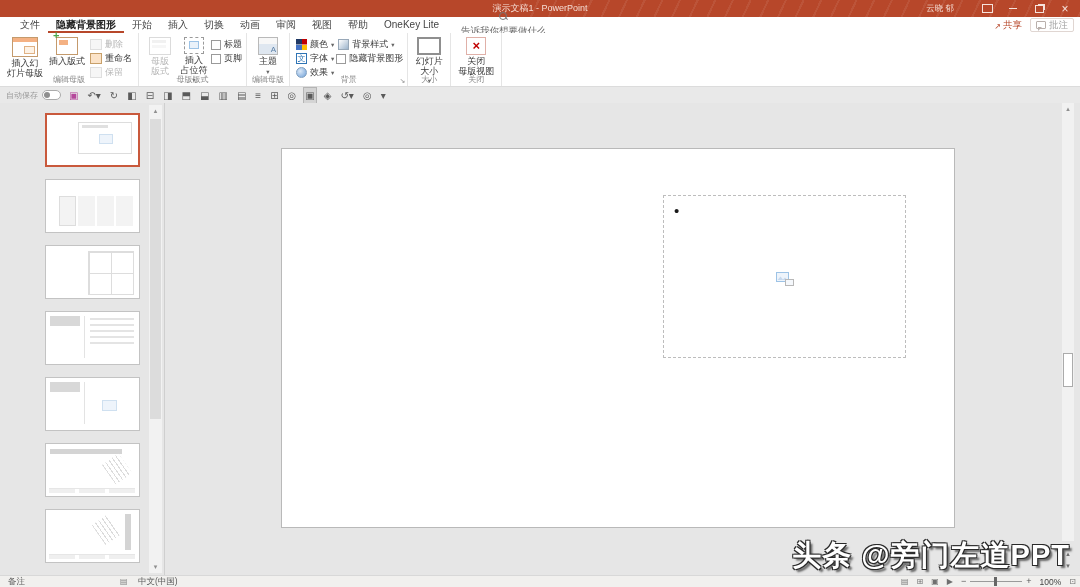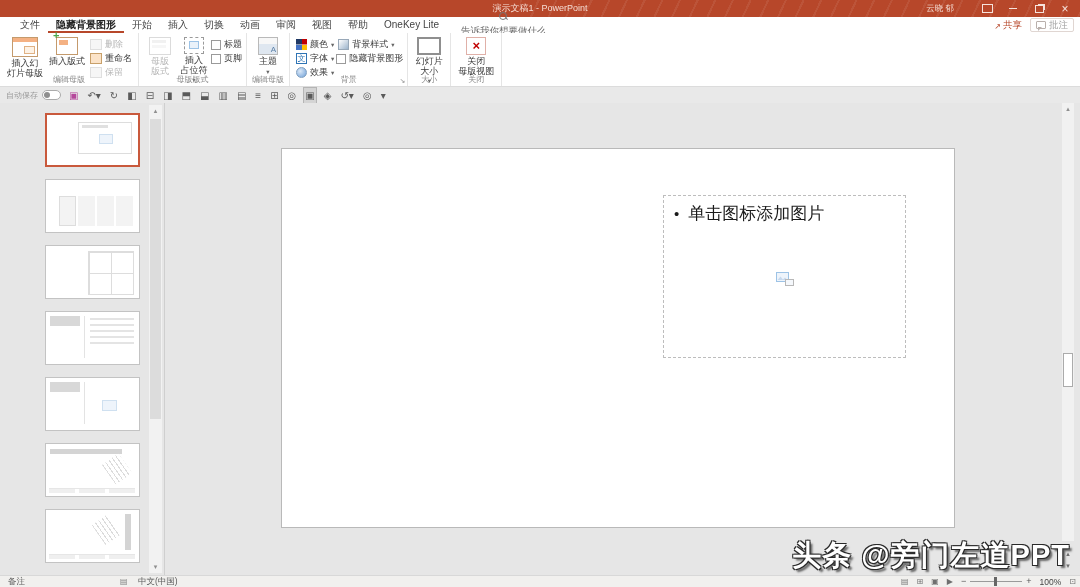--- a/index.html
+++ b/index.html
@@ -400,21 +400,20 @@
         <div class="pthumb"></div>
         <span class="sarrow bottom">▾</span>
       </div>
     </div>
 
     <div class="slide"></div>
 
     <div class="ph">
       <div class="ph-text">
         <span class="bullet">•</span>
-        <span>单击图标添加图片</span>
       </div>
       <svg class="pic-icon" viewBox="0 0 18 14">
         <rect x="0.5" y="0.5" width="12" height="9" fill="#eef4fb" stroke="#9dc3e6"></rect>
         <path d="M1.5 8 L4.5 4.5 L7 7.5 L9 5.5 L11.5 8 Z" fill="#c7d9ee"></path>
         <rect x="9.5" y="7.5" width="8" height="6" fill="#f5f8fc" stroke="#b8b8b8"></rect>
       </svg>
     </div>
 
     <div class="vscroll">
       <span class="sarrow">▴</span>

